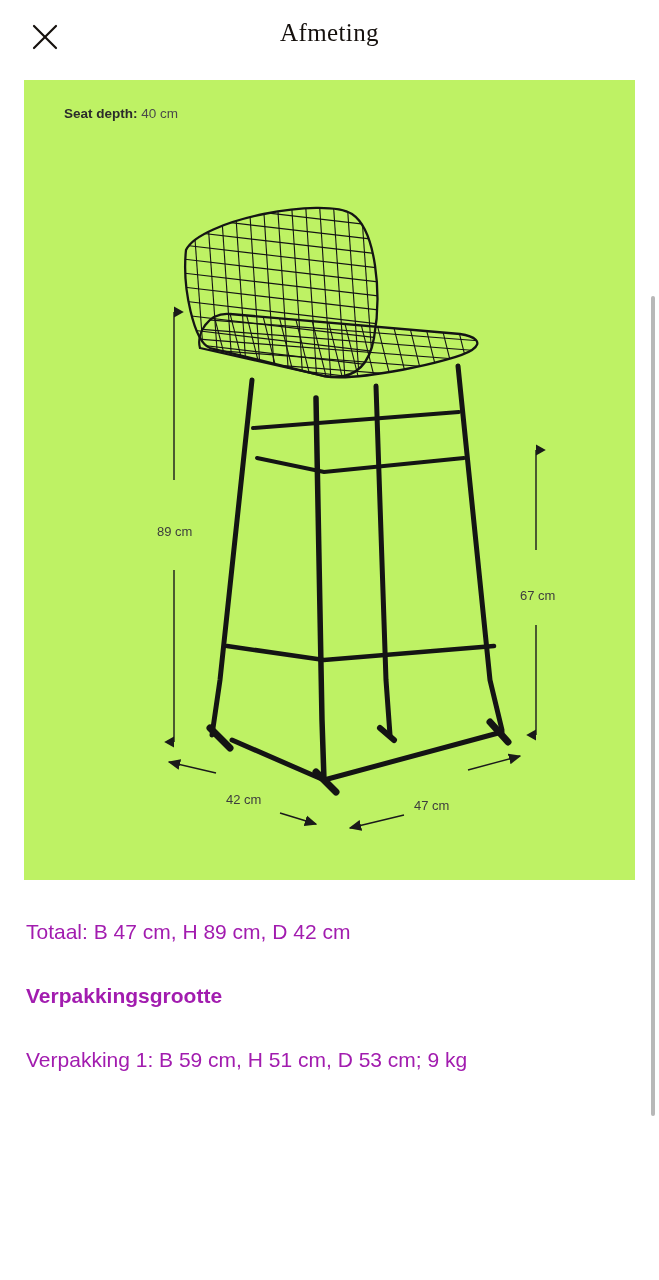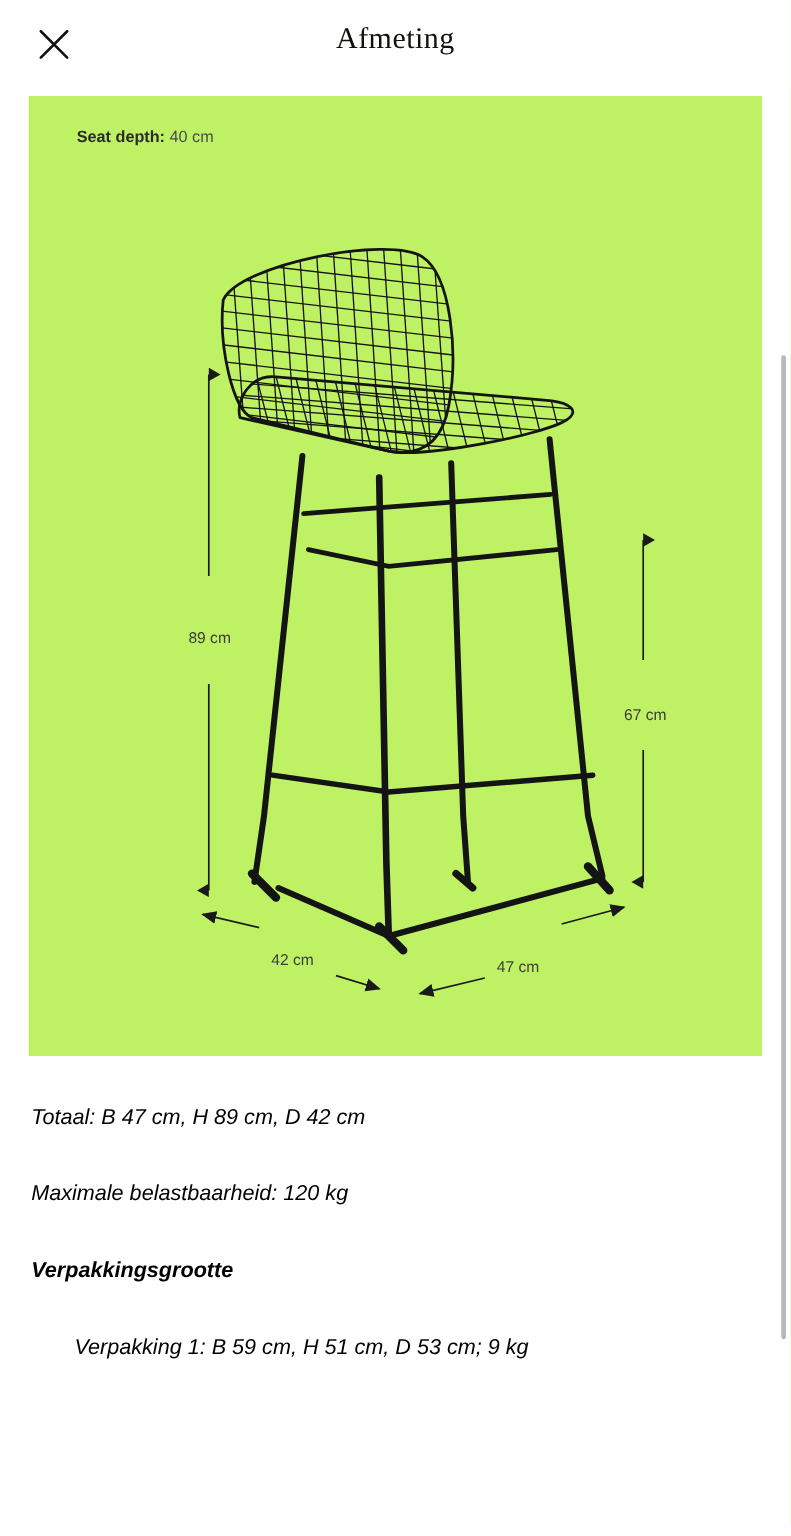--- a/index.html
+++ b/index.html
@@ -74,32 +74,31 @@
     width: 611px;
     height: 800px;
   }
 
   
   .specs {
     padding: 34px 26px 0 26px;
   }
   .specs p {
     margin: 0;
-    font-size: 18px;
+    font-size: 21px;
     line-height: 35px;
-    color: #000000;
+    color: #a21caf;
     font-weight: 400;
-    font-style: italic;
   }
   .specs p.gap-before { margin-top: 28px; }
   .specs p.heading {
     font-weight: 700;
     margin-top: 29px;
   }
-  .specs p.last { margin-top: 29px; margin-left: 36px; }
+  .specs p.last { margin-top: 29px; }
 
   
   .scrollbar-track {
     position: absolute;
     right: 2px;
     top: 148px;
     width: 4px;
     height: 1120px;
   }
   .scrollbar-thumb {
@@ -244,20 +243,19 @@
 
     <text class="dim-label" x="133" y="456">89 cm</text>
     <text class="dim-label" x="496" y="520">67 cm</text>
     <text class="dim-label" x="202" y="724">42 cm</text>
     <text class="dim-label" x="390" y="730">47 cm</text>
   </svg>
 </div>
 
 <div class="specs">
   <p>Totaal: B 47 cm, H 89 cm, D 42 cm</p>
-  <p class="gap-before">Maximale belastbaarheid: 120 kg</p>
   <p class="heading">Verpakkingsgrootte</p>
   <p class="last">Verpakking 1: B 59 cm, H 51 cm, D 53 cm; 9 kg</p>
 </div>
 
 <div class="scrollbar-track">
   <div class="scrollbar-thumb"></div>
 </div>
 
 </body></html>

